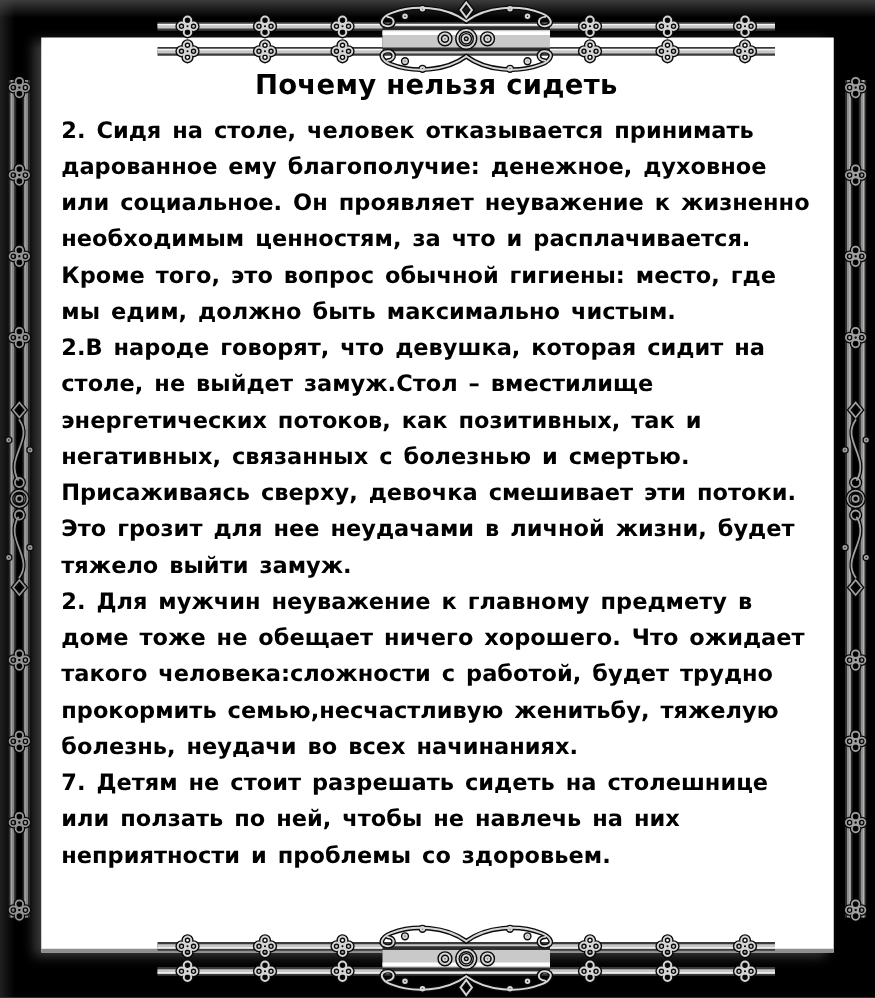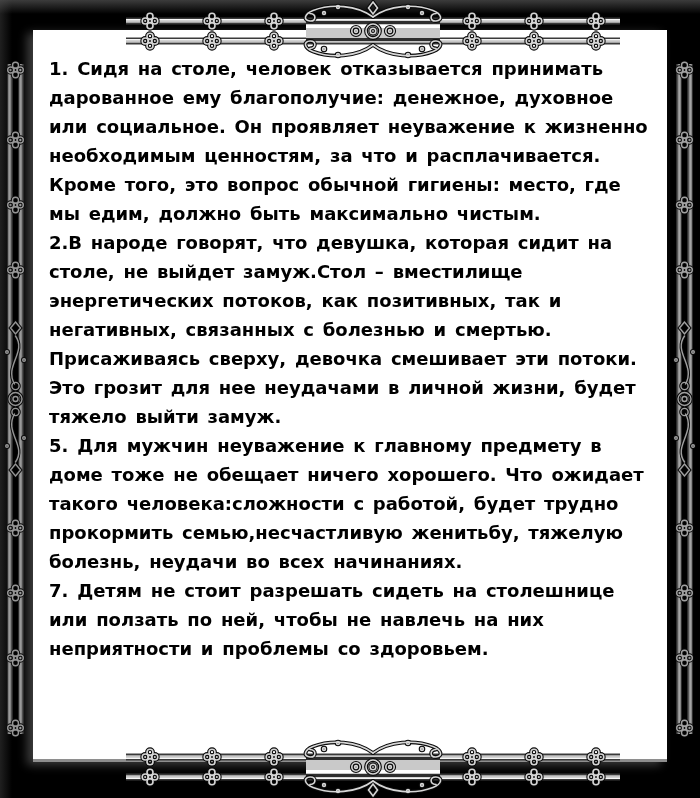--- a/index.html
+++ b/index.html
@@ -41,23 +41,24 @@
     width:700px; height:798px;
     pointer-events:none;
   }
 </style>
 </head>
 <body>
 
 <div class="stage">
 
   <div class="panel">
-    <p class="doc-par">1. Сидя на столе, человек отказывается принимать дарованное ему благополучие: денежное, духовное или социальное. Он проявляет неуважение к жизненно необходимым ценностям, за что и расплачивается. Кроме того, это вопрос обычной гигиены: место, где мы едим, должно быть максимально чистым.</p>
+    <h1 class="doc-title">Почему нельзя сидеть</h1>
+    <p class="doc-par">2. Сидя на столе, человек отказывается принимать дарованное ему благополучие: денежное, духовное или социальное. Он проявляет неуважение к жизненно необходимым ценностям, за что и расплачивается. Кроме того, это вопрос обычной гигиены: место, где мы едим, должно быть максимально чистым.</p>
     <p class="doc-par">2.В народе говорят, что девушка, которая сидит на столе, не выйдет замуж.Стол – вместилище энергетических потоков, как позитивных, так и негативных, связанных с болезнью и смертью. Присаживаясь сверху, девочка смешивает эти потоки. Это грозит для нее неудачами в личной жизни, будет тяжело выйти замуж.</p>
-    <p class="doc-par">5. Для мужчин неуважение к главному предмету в доме тоже не обещает ничего хорошего. Что ожидает такого человека:сложности с работой, будет трудно прокормить семью,несчастливую женитьбу, тяжелую болезнь, неудачи во всех начинаниях.</p>
+    <p class="doc-par">2. Для мужчин неуважение к главному предмету в доме тоже не обещает ничего хорошего. Что ожидает такого человека:сложности с работой, будет трудно прокормить семью,несчастливую женитьбу, тяжелую болезнь, неудачи во всех начинаниях.</p>
     <p class="doc-par">7. Детям не стоит разрешать сидеть на столешнице или ползать по ней, чтобы не навлечь на них неприятности и проблемы со здоровьем.</p>
   </div>
 
   <svg class="frame-svg" viewBox="0 0 700 798" xmlns="http://www.w3.org/2000/svg">
     <defs>
 
       <g id="floret">
         <circle cx="0" cy="-4.8" r="3"></circle>
         <circle cx="0" cy="4.8" r="3"></circle>
         <circle cx="-4.8" cy="0" r="3"></circle>

